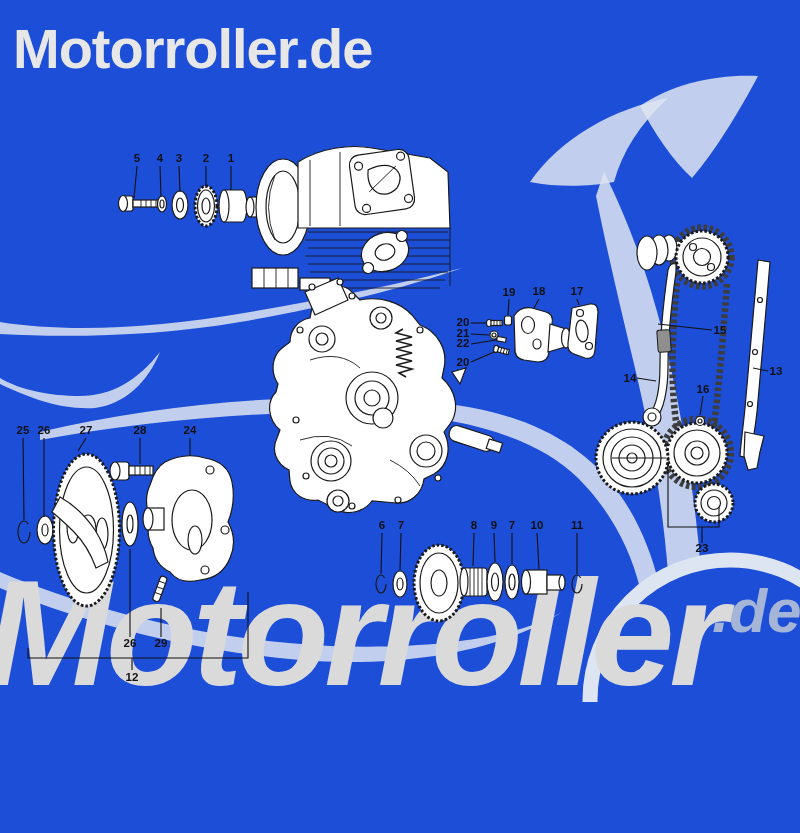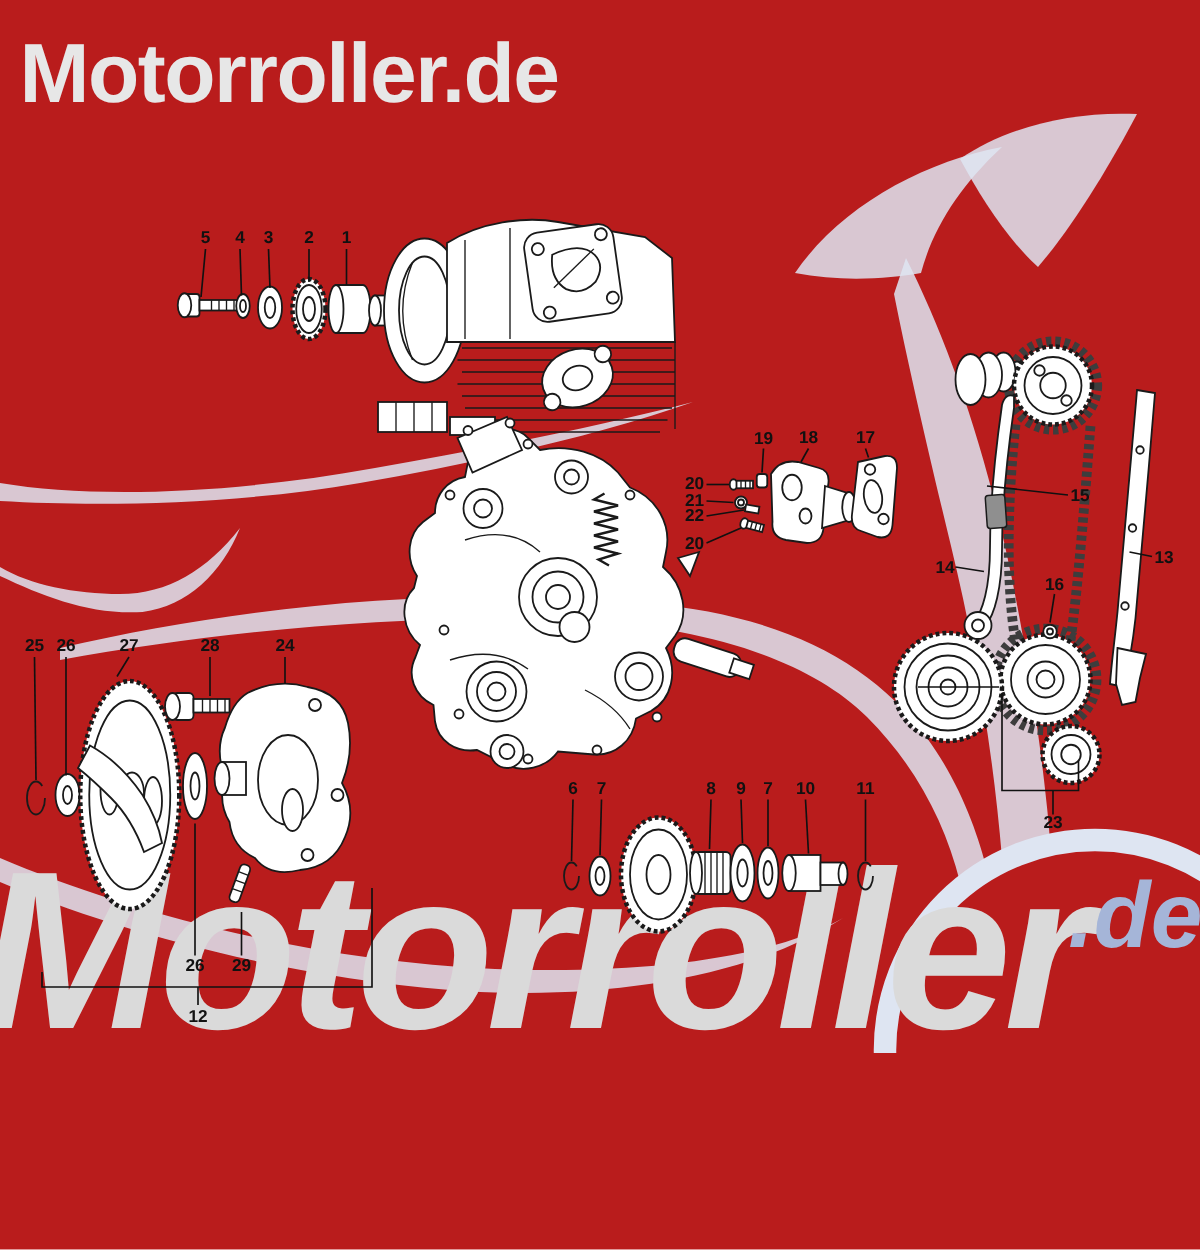--- a/index.html
+++ b/index.html
@@ -1,16 +1,16 @@
 <!DOCTYPE html>
 <html><head>
 <meta charset="utf-8">
 <style>
   html,body{margin:0;padding:0;background:#fff;}
-  .canvas{position:relative;width:800px;height:833px;background:#b91c1c;overflow:hidden;
+  .canvas{position:relative;width:800px;height:833px;background:#1d4ed8;overflow:hidden;
           font-family:"Liberation Sans",sans-serif;}
   
   .wm-top{position:absolute;left:13px;top:16px;font-size:56px;font-weight:700;
           letter-spacing:-1px;color:#e7e7e7;white-space:nowrap;}
   .wm-giant{position:absolute;left:-14px;top:558px;font-size:150px;font-weight:700;
           font-style:italic;letter-spacing:-5px;color:#dadada;white-space:nowrap;line-height:1;}
   .wm-de{position:absolute;left:712px;top:556px;font-size:62px;font-weight:700;
           font-style:italic;color:#a5b5d8;white-space:nowrap;line-height:1;margin-top:24px;}
   svg{position:absolute;left:0;top:0;}
   

